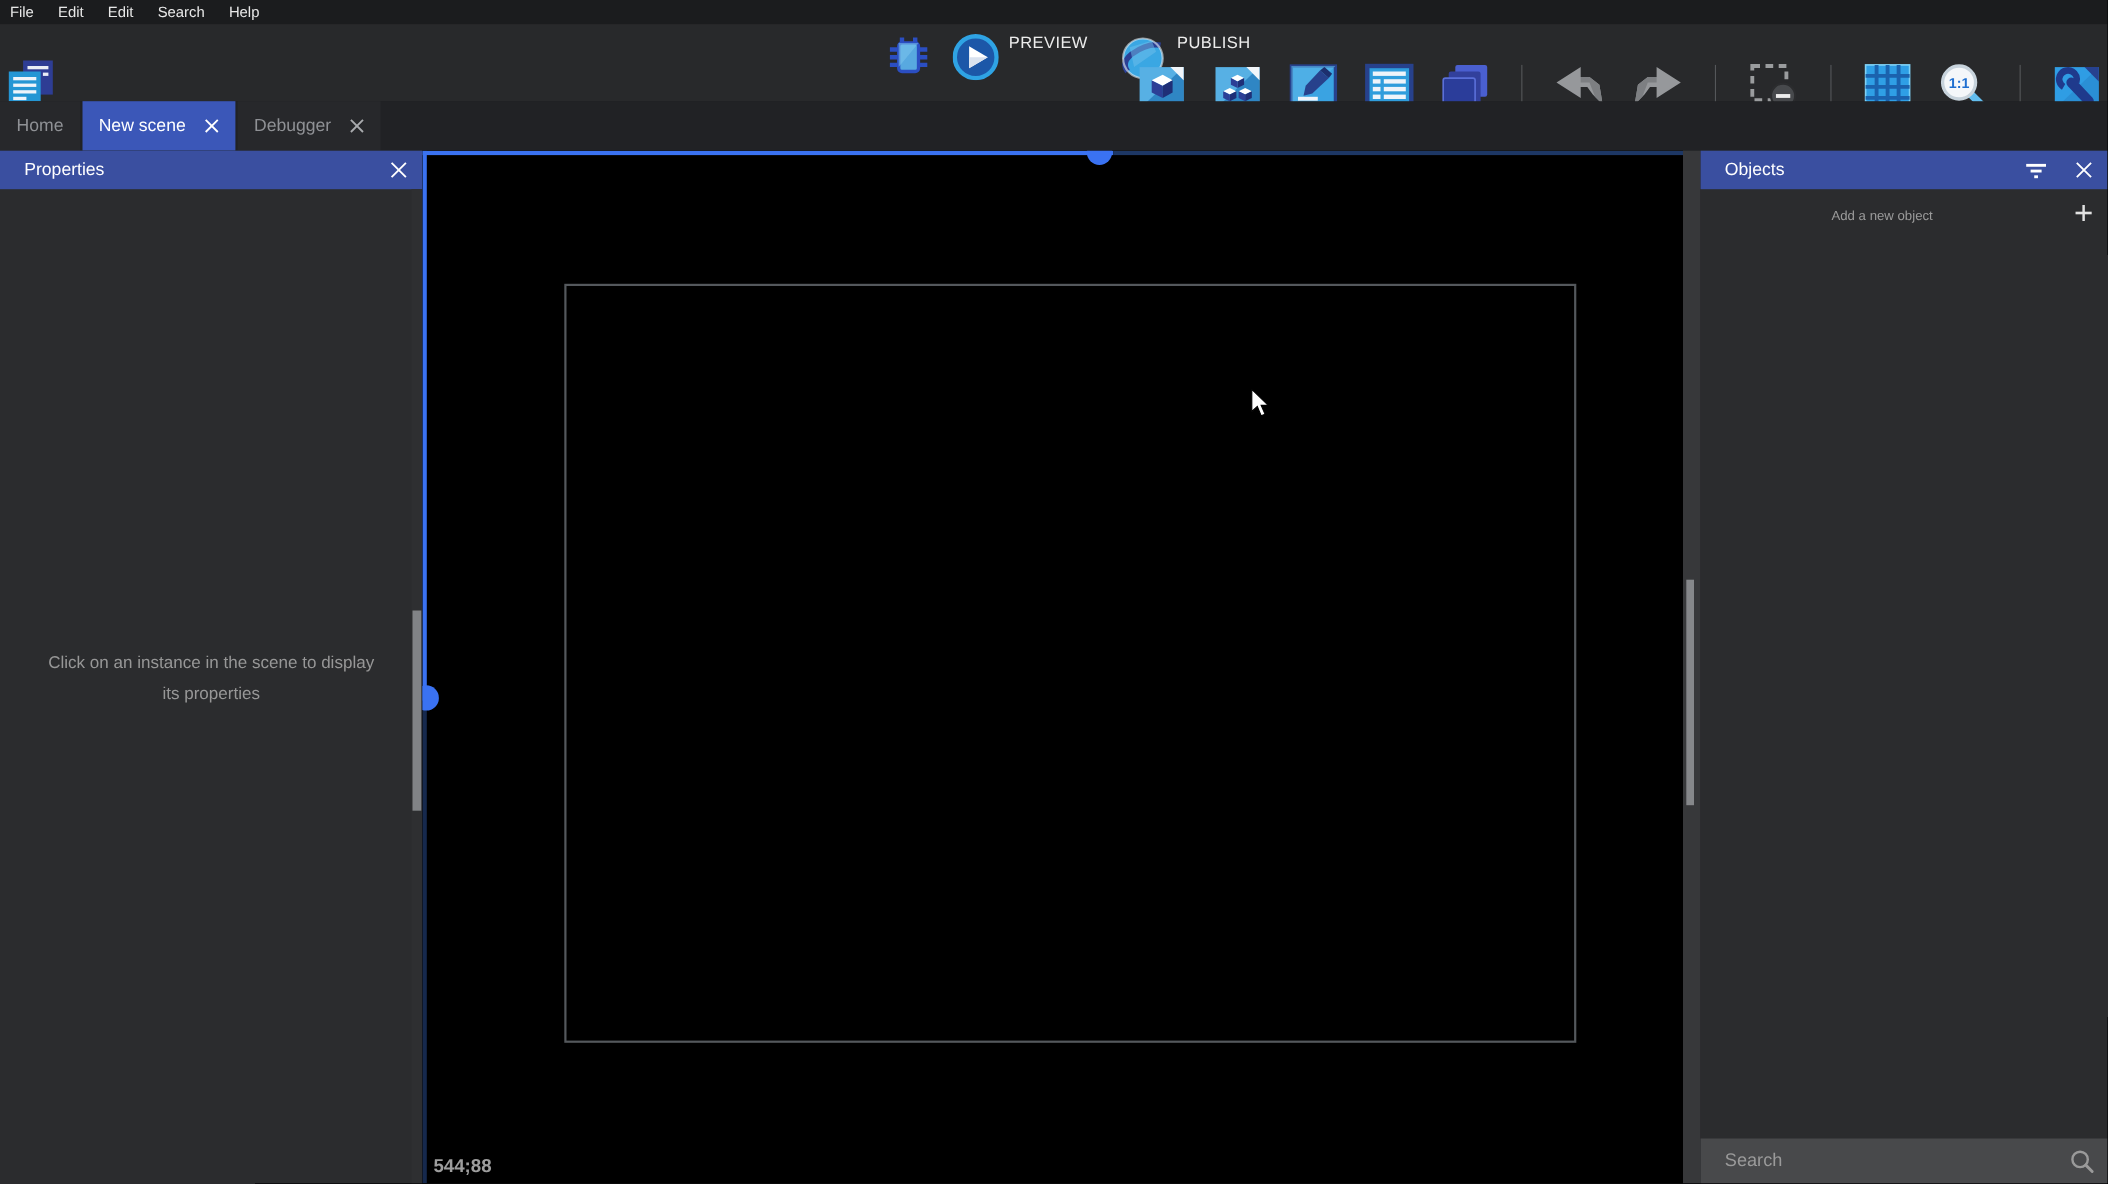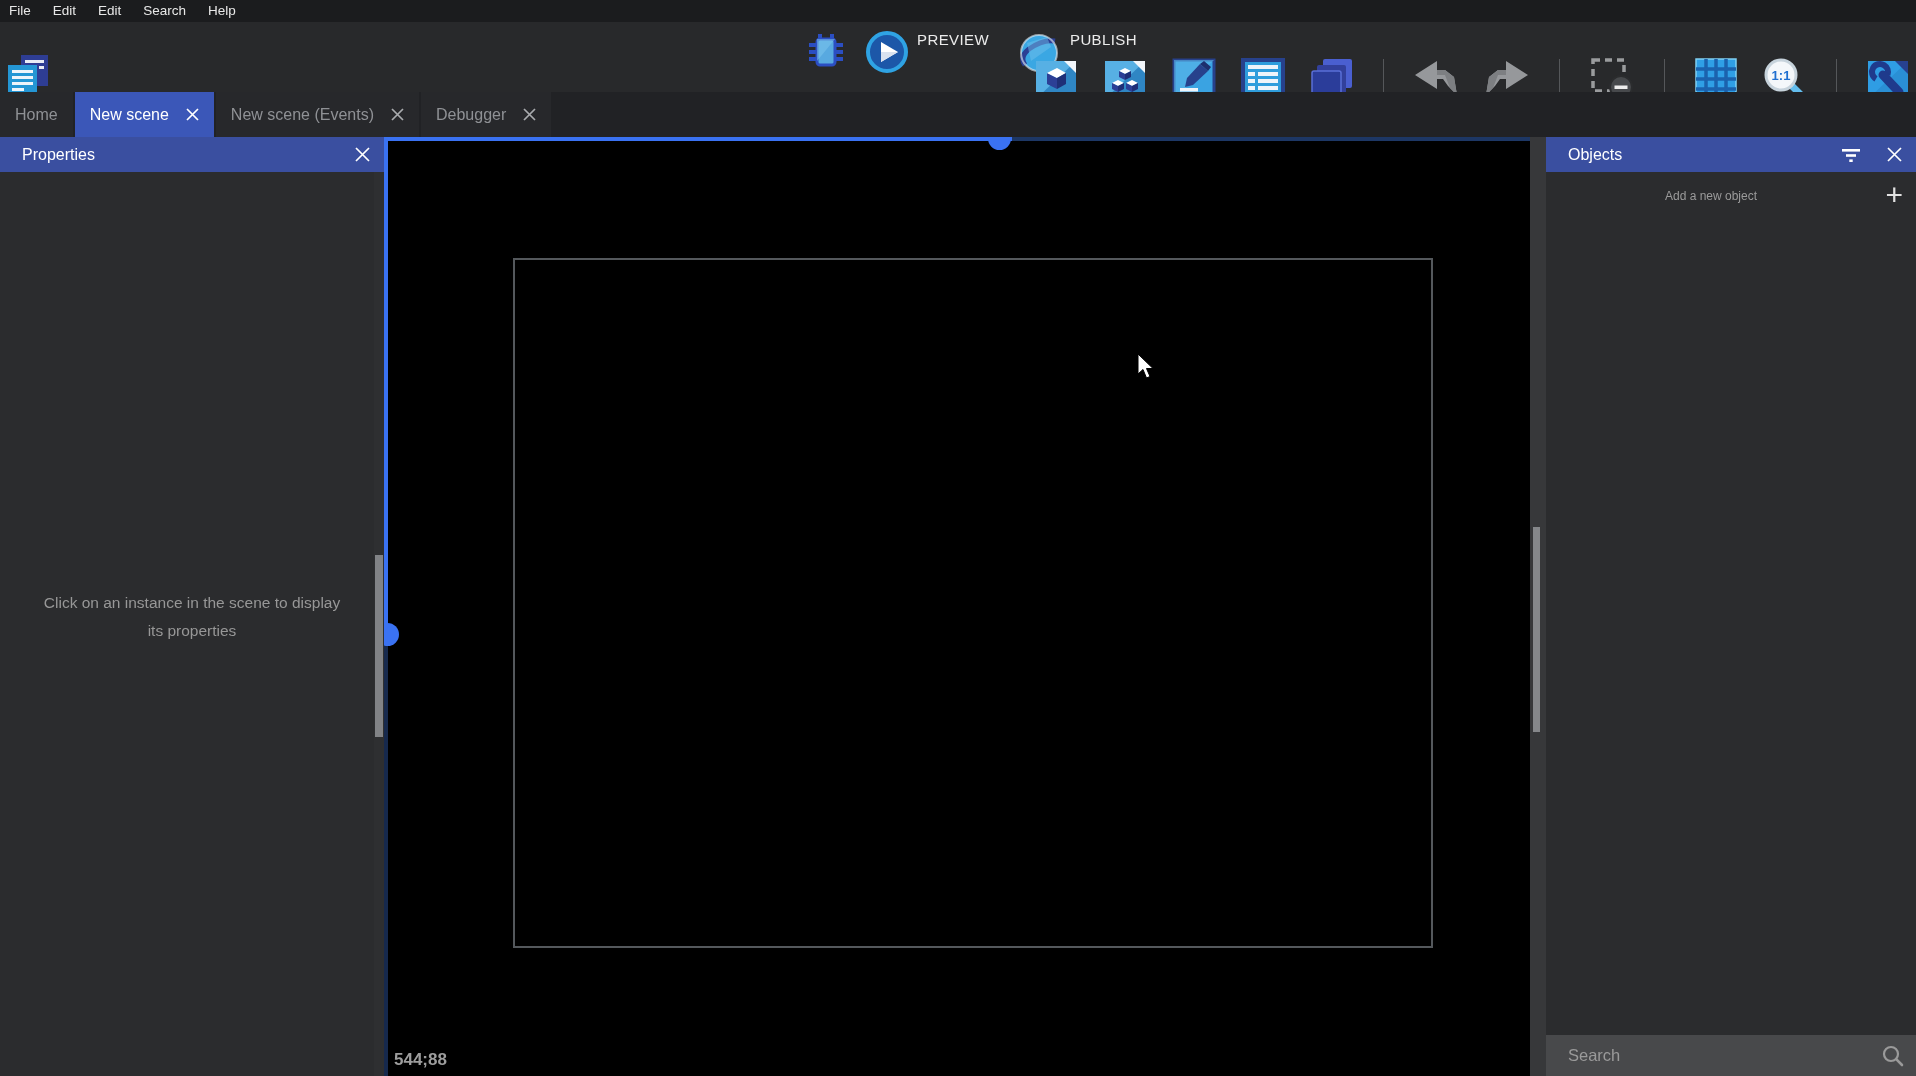--- a/index.html
+++ b/index.html
@@ -244,28 +244,20 @@
     </div>
     <div class="tab active">
       <span>New scene</span>
       <span class="tab-x">
         <svg width="13" height="13" viewBox="0 0 13 13">
             <path d="M1,1 L12,12 M12,1 L1,12" stroke="#ffffff" stroke-width="1.7"></path>
           </svg>
       </span>
     </div>
     <div class="tab">
-      <span>New scene (Events)</span>
-      <span class="tab-x">
-        <svg width="13" height="13" viewBox="0 0 13 13">
-            <path d="M1,1 L12,12 M12,1 L1,12" stroke="#a9abae" stroke-width="1.7"></path>
-          </svg>
-      </span>
-    </div>
-    <div class="tab">
       <span>Debugger</span>
       <span class="tab-x">
         <svg width="13" height="13" viewBox="0 0 13 13">
             <path d="M1,1 L12,12 M12,1 L1,12" stroke="#a9abae" stroke-width="1.7"></path>
           </svg>
       </span>
     </div>
   </div>
 
   <div class="properties-panel">

